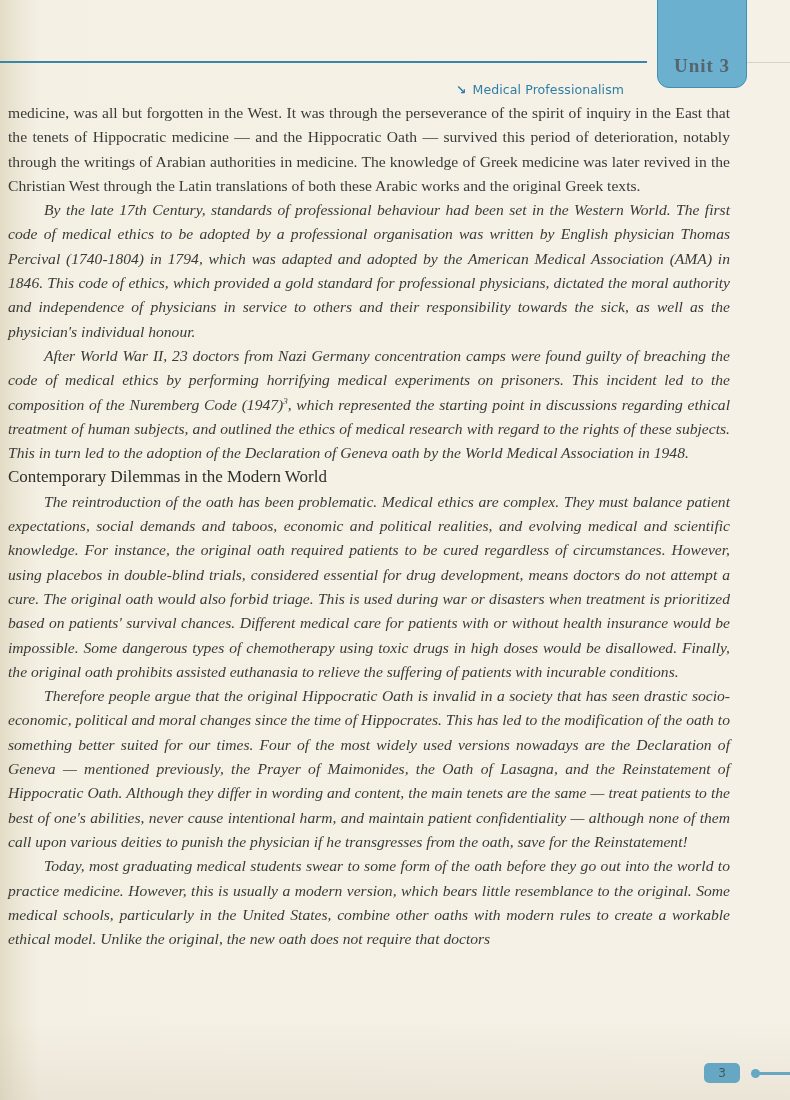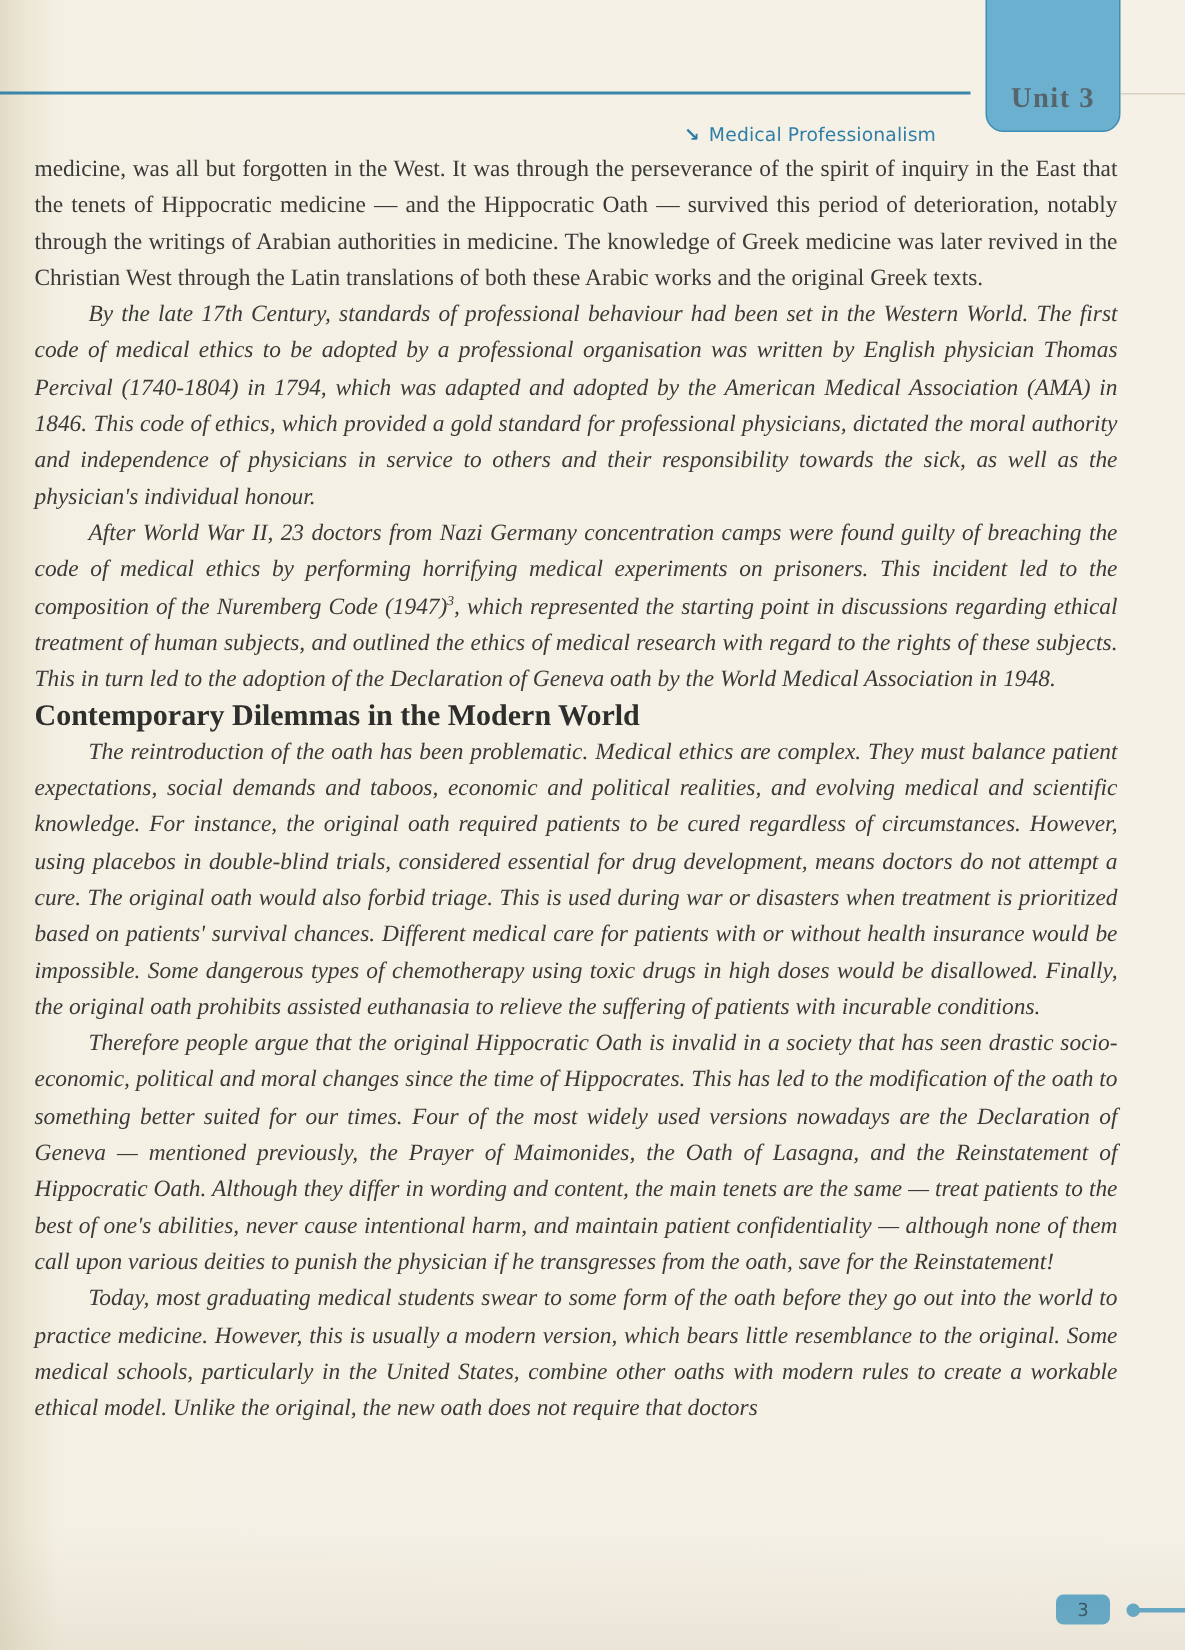--- a/index.html
+++ b/index.html
@@ -35,28 +35,28 @@
     border: 1.5px solid #3f8fb4;
     border-radius: 0 0 12px 12px;
     box-sizing: border-box;
   }
   .unit-tab .label {
     position: absolute; left: 0; right: 0; top: 60px; text-align: center;
     font-family: "Liberation Serif", serif; font-weight: bold; font-size: 19px;
     color: #56656c; letter-spacing: 1px;
   }
   .content {
-    position: absolute; left: 23px; top: 101px; width: 722px;
+    position: absolute; left: 8px; top: 101px; width: 722px;
     font-size: 15.6px; line-height: 24.3px;
     text-align: justify;
   }
   .content p { margin: 0; }
   .content p.indent { text-indent: 36px; font-style: italic; }
   .content h2 {
-    margin: 0; font-size: 20px; line-height: 24.3px; font-weight: bold;
+    margin: 0; font-size: 17px; line-height: 24.3px; font-weight: normal;
     color: #2e2e2c;
   }
   sup { font-size: 9px; line-height: 0; vertical-align: 6px; }
   .page-num {
     position: absolute; left: 704px; top: 1063px; width: 36px; height: 20px;
     background: #5aa6c9; border-radius: 5px;
     font-family: "DejaVu Sans", sans-serif; font-size: 12px; color: #2a4d5e;
     text-align: center; line-height: 20px;
   }
   .page-dot {

